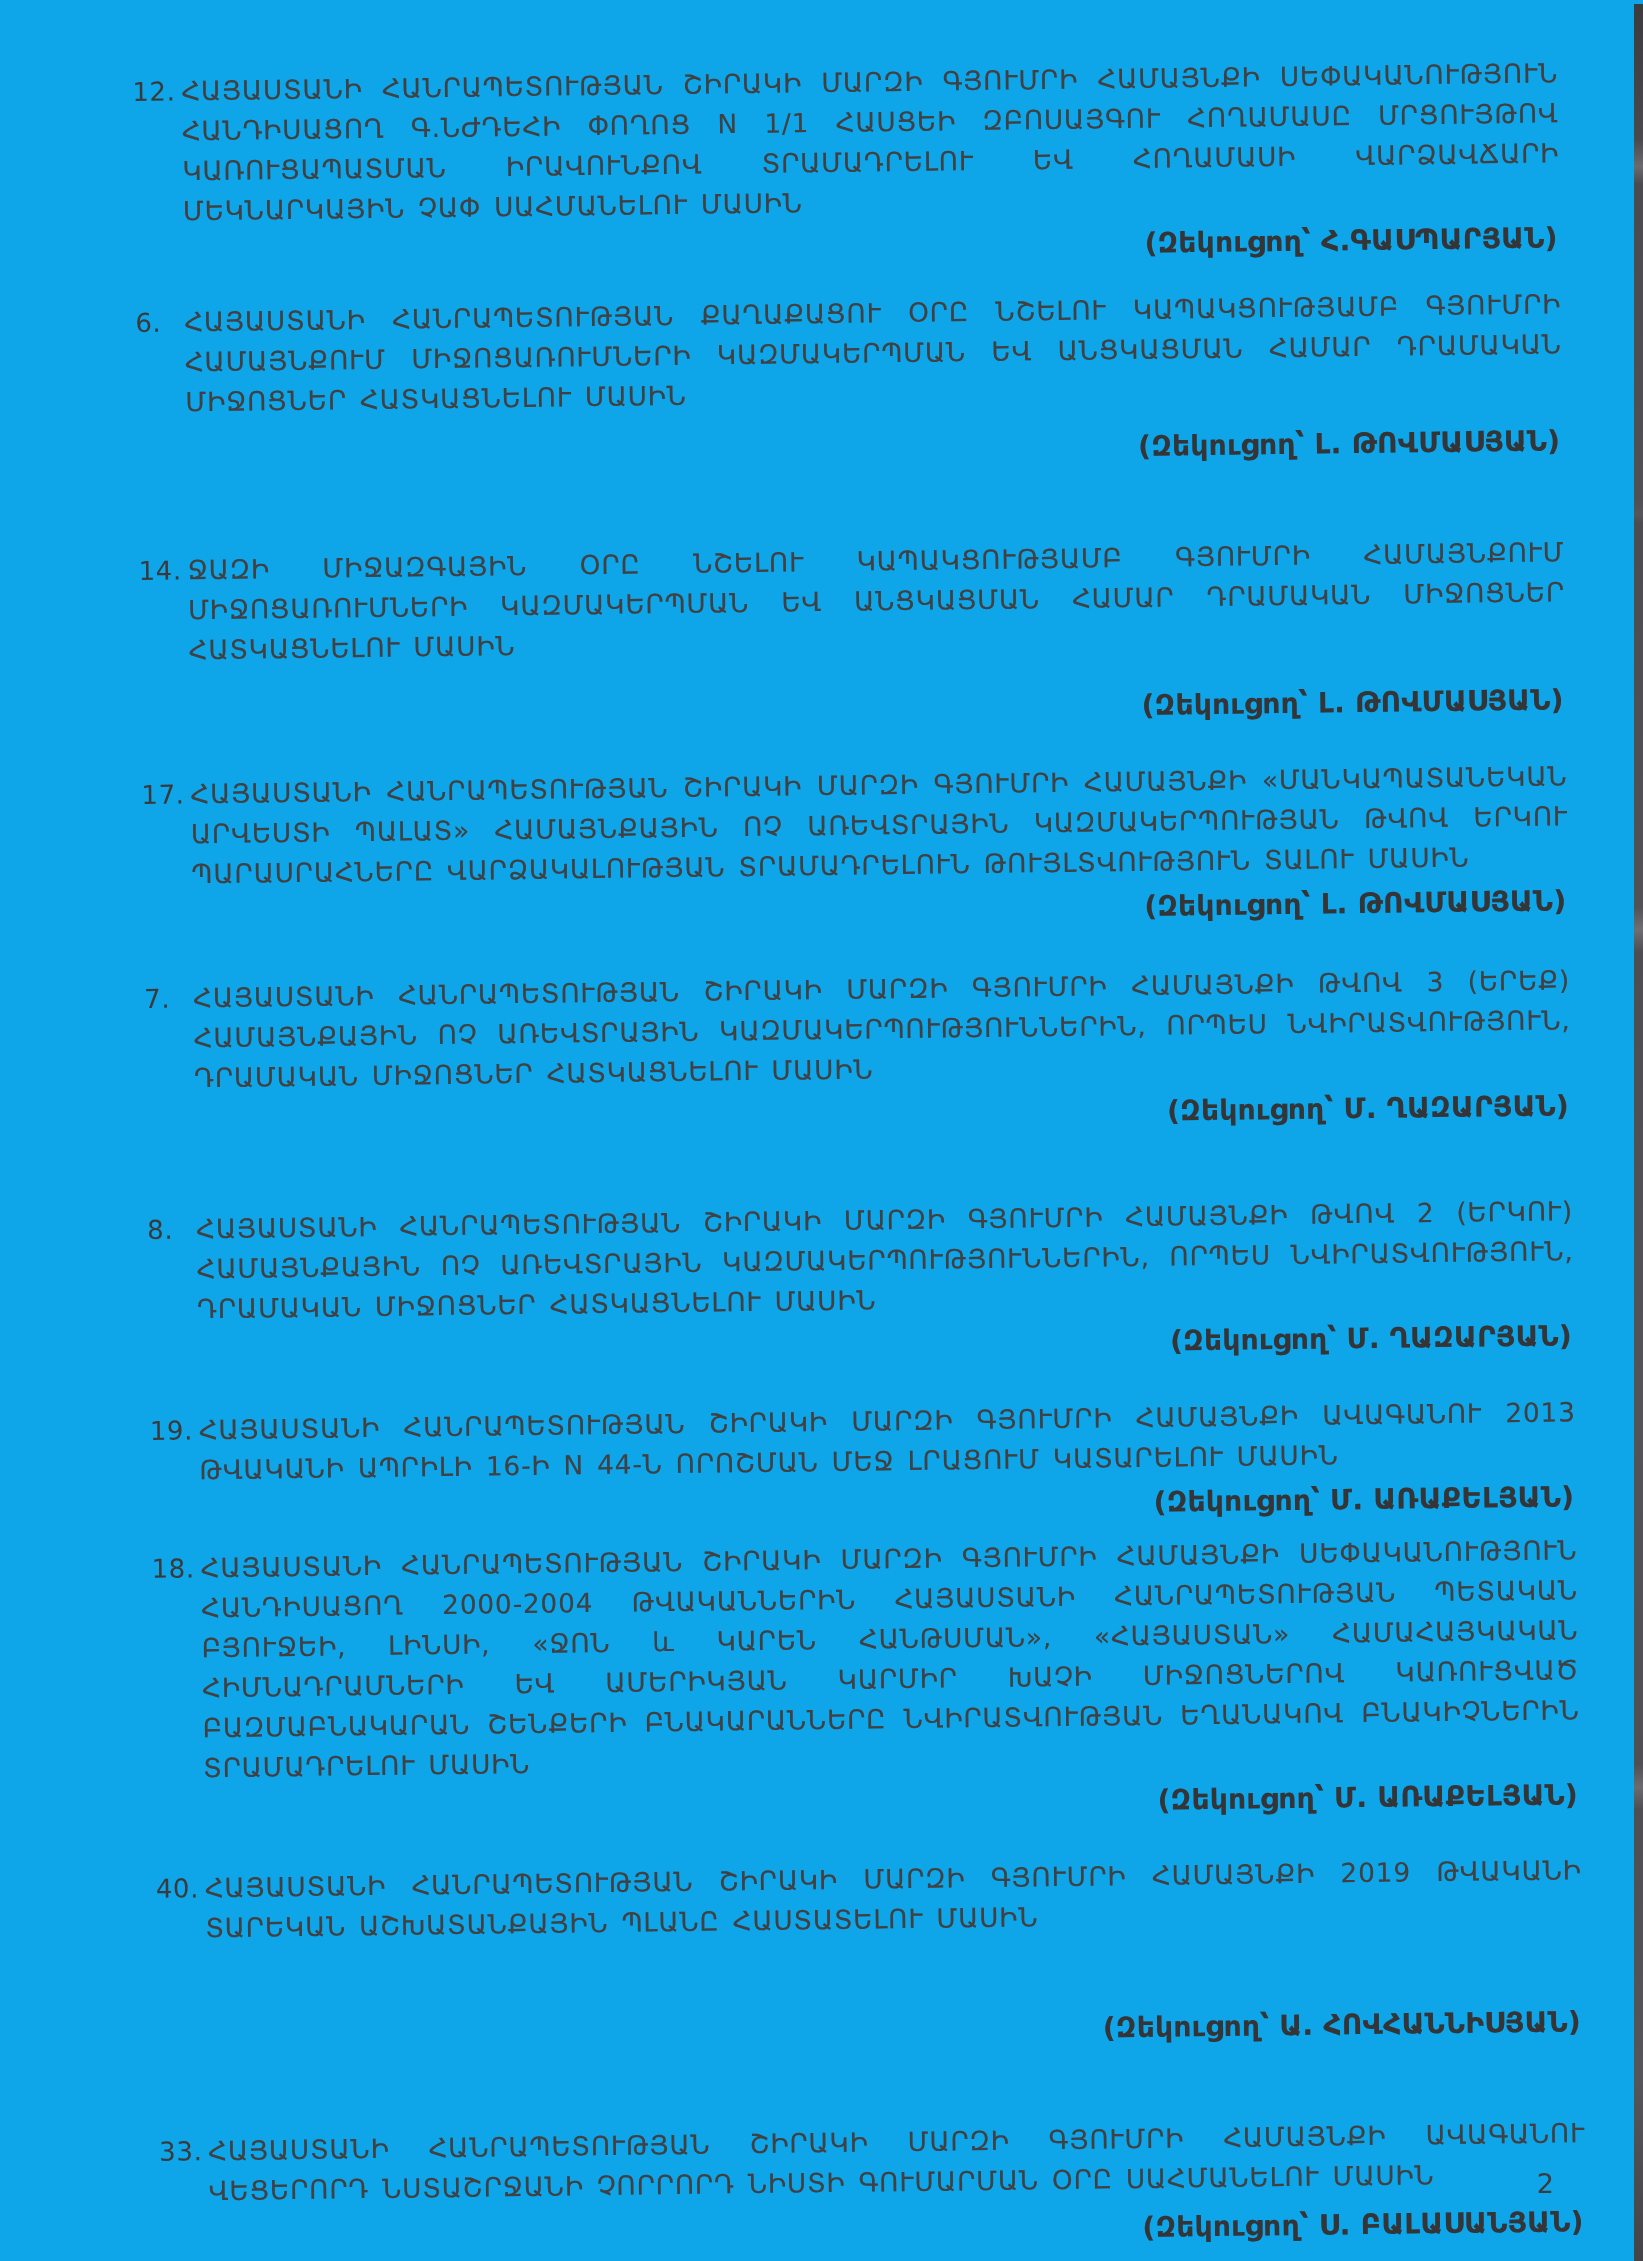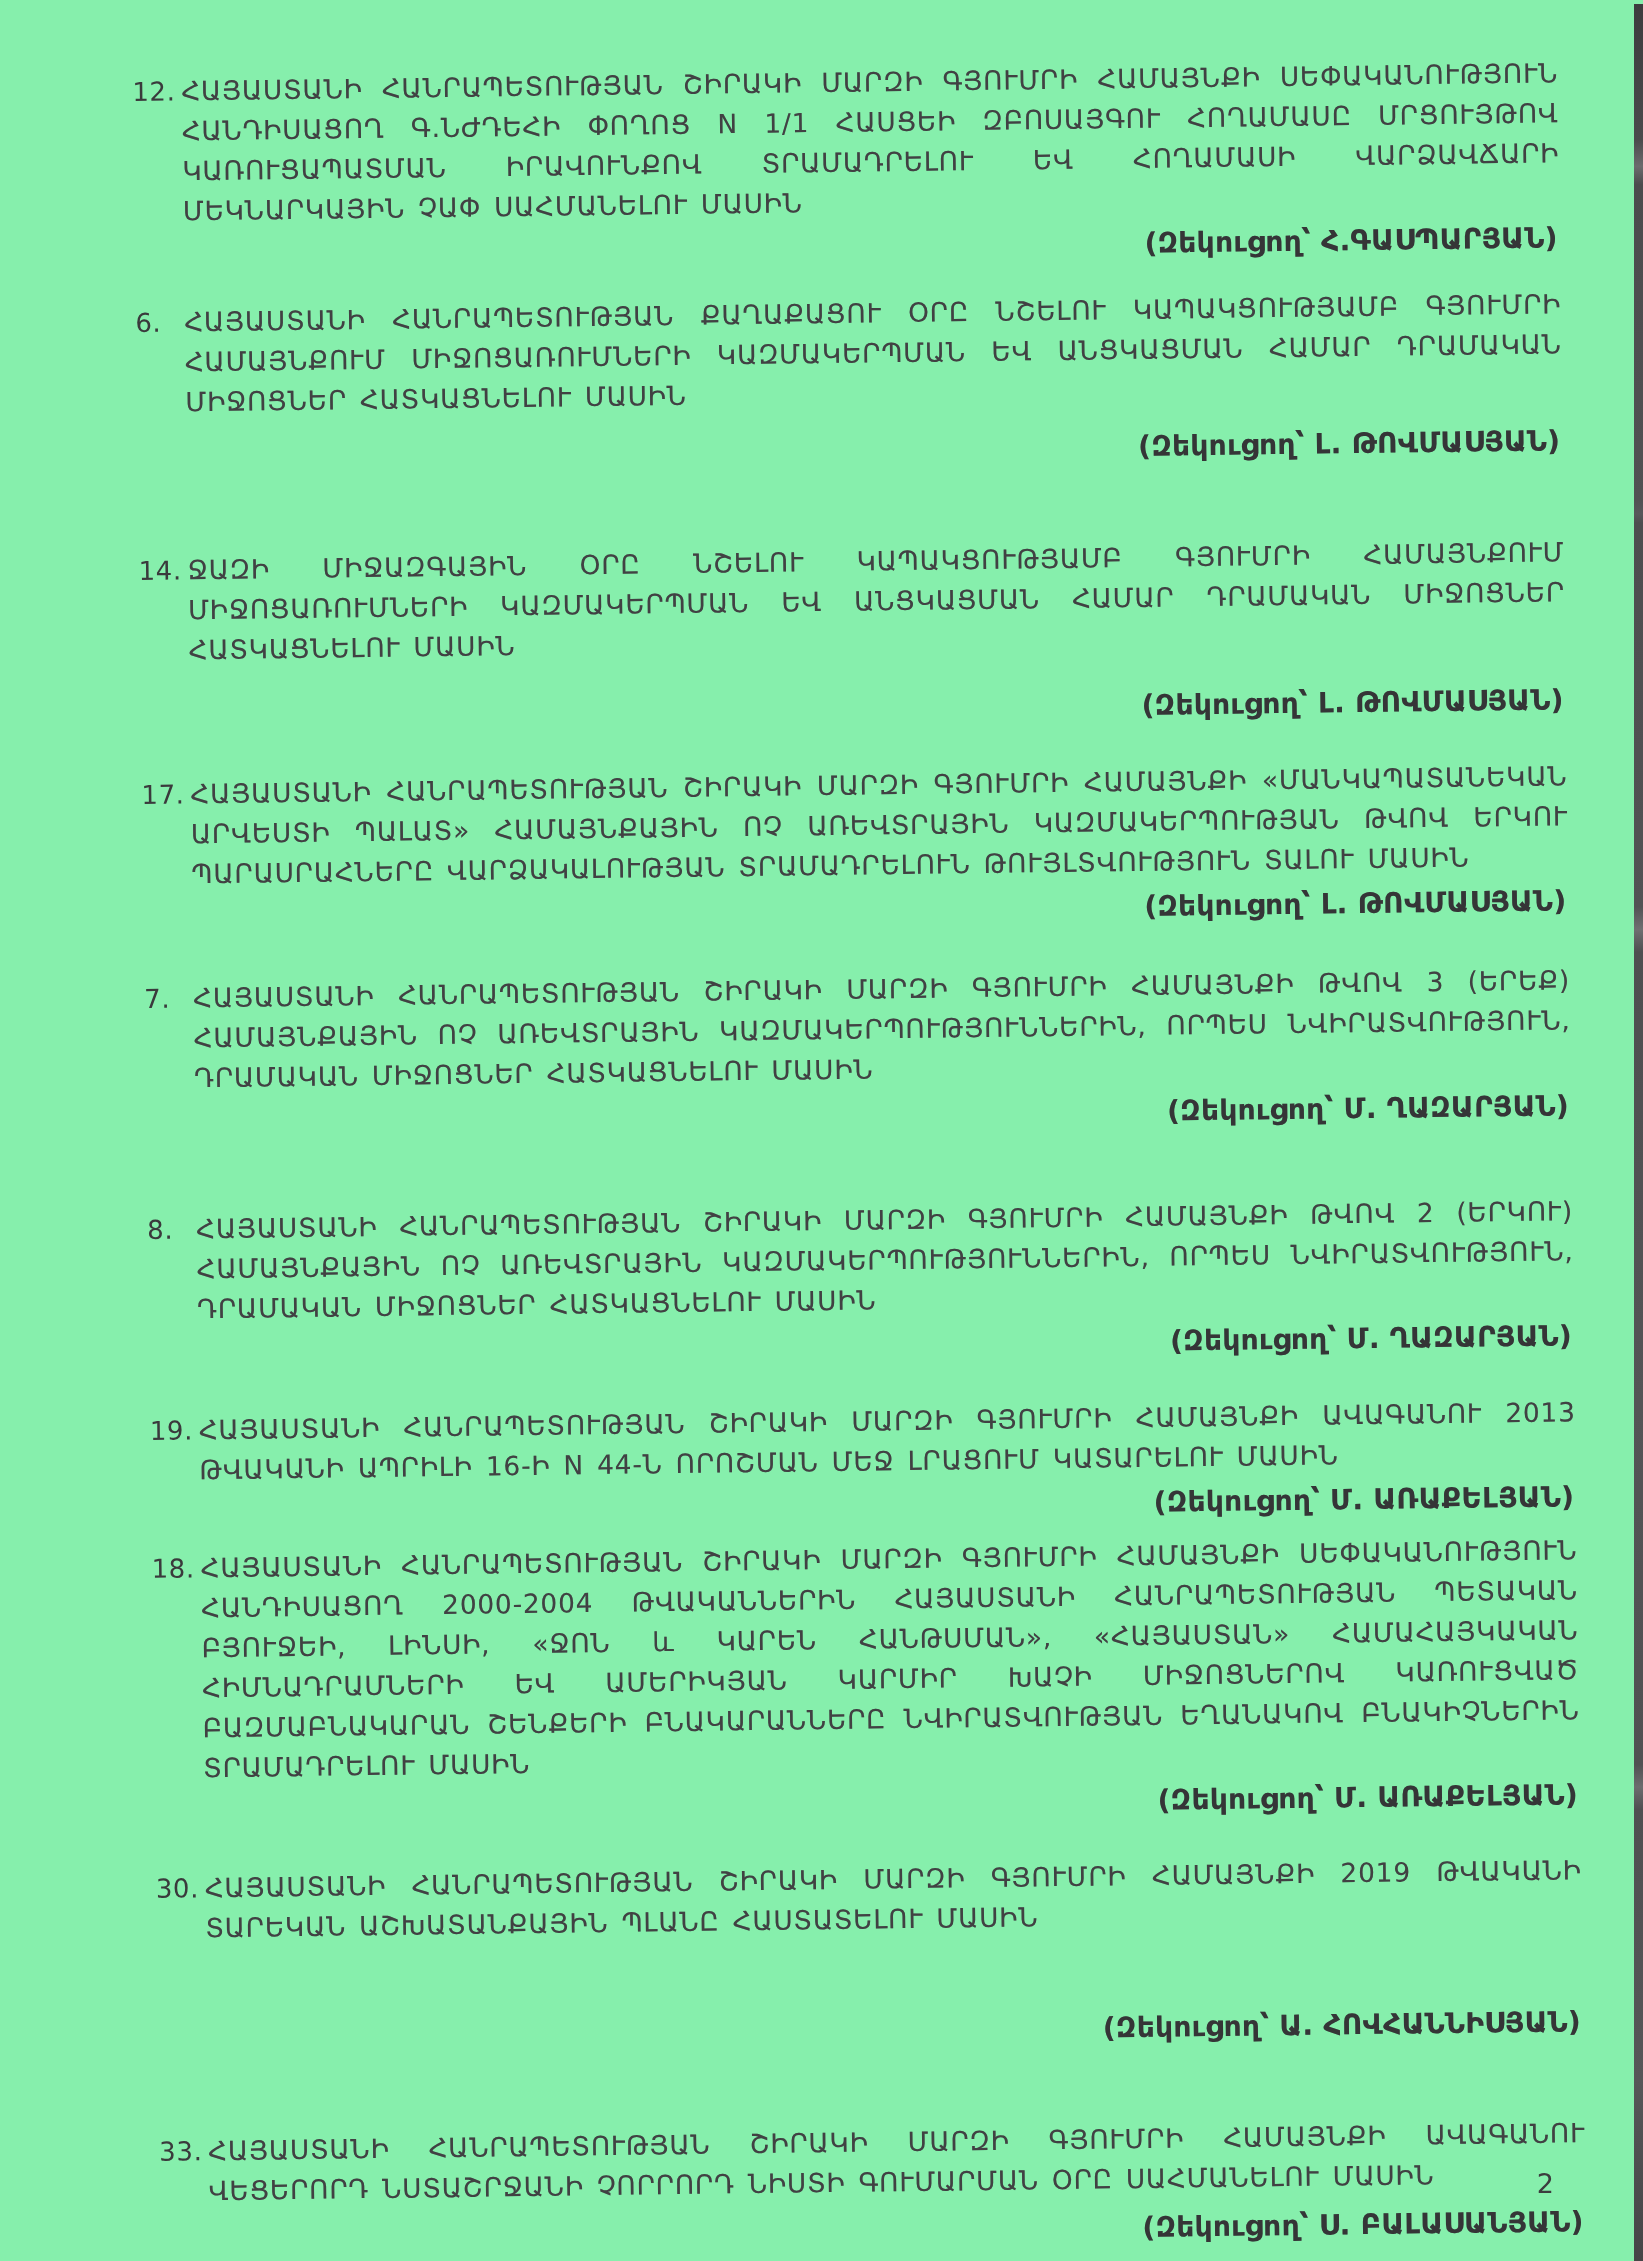--- a/index.html
+++ b/index.html
@@ -4,21 +4,21 @@
 <style>
   html, body {
     margin: 0;
     padding: 0;
     background: #ffffff;
   }
   .page {
     position: relative;
     width: 1644px;
     height: 2261px;
-    background: #86efac;
+    background: #0ea5e9;
     overflow: hidden;
     font-family: "DejaVu Sans", "Liberation Sans", sans-serif;
     color: #3e3e40;
   }
   
   .scan-strip {
     position: absolute;
     top: 3.9px;
     right: 0;
     width: 9.7px;
@@ -158,21 +158,21 @@
     <div class="item i19">
       <div class="row">
         <span class="num">18.</span>
         <div class="txt">ՀԱՅԱՍՏԱՆԻ ՀԱՆՐԱՊԵՏՈՒԹՅԱՆ ՇԻՐԱԿԻ ՄԱՐԶԻ ԳՅՈՒՄՐԻ ՀԱՄԱՅՆՔԻ ՍԵՓԱԿԱՆՈՒԹՅՈՒՆ ՀԱՆԴԻՍԱՑՈՂ 2000-2004 ԹՎԱԿԱՆՆԵՐԻՆ ՀԱՅԱՍՏԱՆԻ ՀԱՆՐԱՊԵՏՈՒԹՅԱՆ ՊԵՏԱԿԱՆ ԲՅՈՒՋԵԻ, ԼԻՆՍԻ, «ՋՈՆ և ԿԱՐԵՆ ՀԱՆԹՍՄԱՆ», «ՀԱՅԱՍՏԱՆ» ՀԱՄԱՀԱՅԿԱԿԱՆ ՀԻՄՆԱԴՐԱՄՆԵՐԻ ԵՎ ԱՄԵՐԻԿՅԱՆ ԿԱՐՄԻՐ ԽԱՉԻ ՄԻՋՈՑՆԵՐՈՎ ԿԱՌՈՒՑՎԱԾ ԲԱԶՄԱԲՆԱԿԱՐԱՆ ՇԵՆՔԵՐԻ ԲՆԱԿԱՐԱՆՆԵՐԸ ՆՎԻՐԱՏՎՈՒԹՅԱՆ ԵՂԱՆԱԿՈՎ ԲՆԱԿԻՉՆԵՐԻՆ ՏՐԱՄԱԴՐԵԼՈՒ ՄԱՍԻՆ</div>
       </div>
       <div class="reporter">(Զեկուցող՝ Մ. ԱՌԱՔԵԼՅԱՆ)</div>
     </div>
 
     <div class="item i20">
       <div class="row">
-        <span class="num">30.</span>
+        <span class="num">40.</span>
         <div class="txt">ՀԱՅԱՍՏԱՆԻ ՀԱՆՐԱՊԵՏՈՒԹՅԱՆ ՇԻՐԱԿԻ ՄԱՐԶԻ ԳՅՈՒՄՐԻ ՀԱՄԱՅՆՔԻ 2019 ԹՎԱԿԱՆԻ ՏԱՐԵԿԱՆ ԱՇԽԱՏԱՆՔԱՅԻՆ ՊԼԱՆԸ ՀԱՍՏԱՏԵԼՈՒ ՄԱՍԻՆ</div>
       </div>
       <div class="reporter">(Զեկուցող՝ Ա. ՀՈՎՀԱՆՆԻՍՅԱՆ)</div>
     </div>
 
     <div class="item i21">
       <div class="row">
         <span class="num">33.</span>
         <div class="txt">ՀԱՅԱՍՏԱՆԻ ՀԱՆՐԱՊԵՏՈՒԹՅԱՆ ՇԻՐԱԿԻ ՄԱՐԶԻ ԳՅՈՒՄՐԻ ՀԱՄԱՅՆՔԻ ԱՎԱԳԱՆՈՒ ՎԵՑԵՐՈՐԴ ՆՍՏԱՇՐՋԱՆԻ ՉՈՐՐՈՐԴ ՆԻՍՏԻ ԳՈՒՄԱՐՄԱՆ ՕՐԸ ՍԱՀՄԱՆԵԼՈՒ ՄԱՍԻՆ</div>
       </div>

